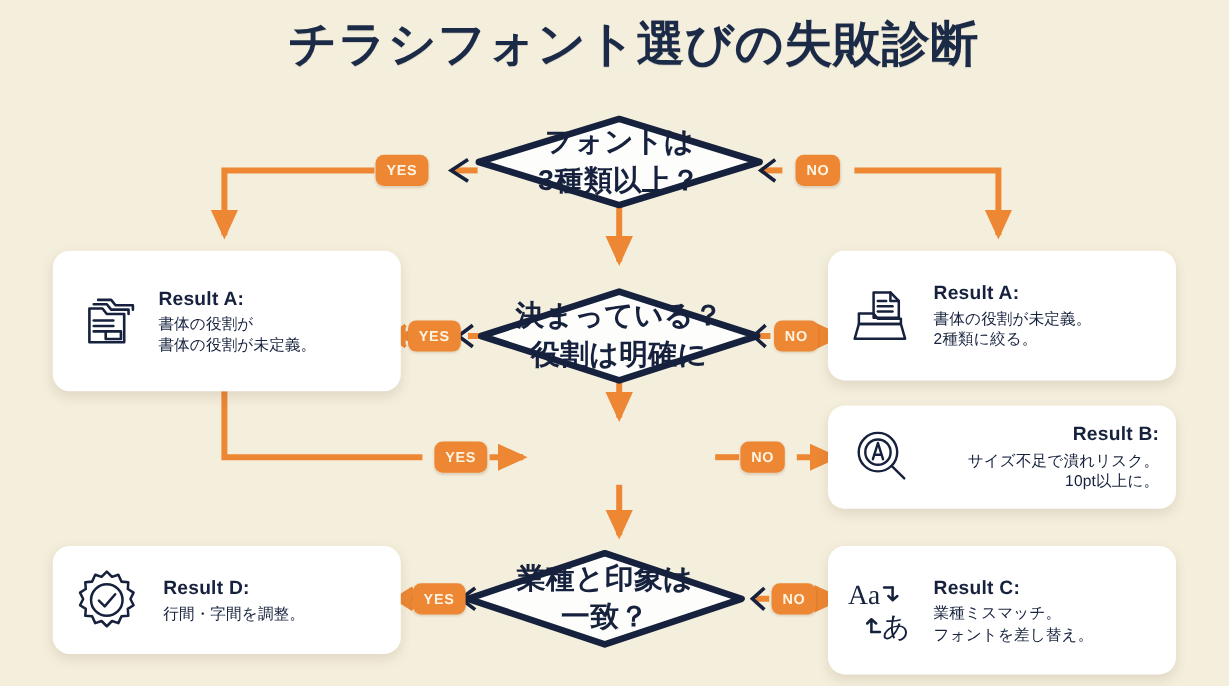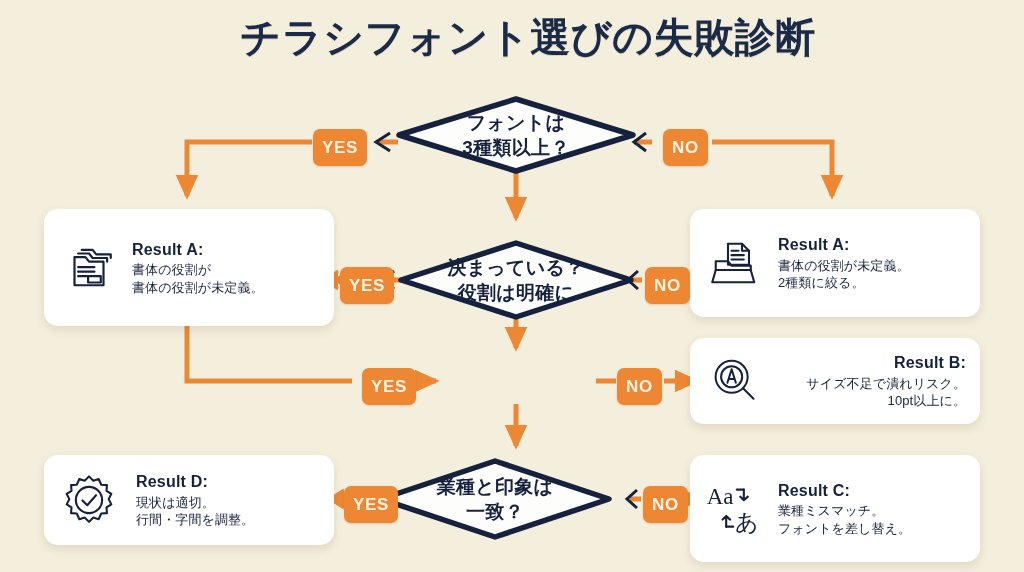--- a/index.html
+++ b/index.html
@@ -58,21 +58,21 @@
   }
   .diamond .dshape {
     position: absolute;
     left: 0; top: 0;
     width: 100%; height: 100%;
   }
   .diamond .dtext {
     position: relative;
     z-index: 3;
     text-align: center;
-    font-size: 19px;
+    font-size: 24px;
     font-weight: 800;
     color: #16213d;
     line-height: 1.32;
     letter-spacing: 0.3px;
     white-space: nowrap;
   }
   .diamond.plain .dtext { font-size: 19px; }
 
   
   .card {
@@ -110,27 +110,27 @@
     letter-spacing: 0.1px;
     white-space: nowrap;
   }
 
   
   .badge {
     position: absolute;
     background: #ed8733;
     color: #fdf3e2;
     border-radius: 7px;
-    font-size: 17px;
+    font-size: 12px;
     font-weight: 800;
     letter-spacing: 0.6px;
     display: flex;
     align-items: center;
     justify-content: center;
-    height: 37px;
+    height: 26px;
     padding: 0 9px;
     z-index: 6;
     box-shadow: 0 1px 2px rgba(120,70,20,0.18);
   }
 </style>
 </head>
 <body>
 
 <div id="stage">
 
@@ -284,21 +284,21 @@
         <path d="M41.5 40.5 L54 53"></path>
       </svg>
     </div>
     <div class="ctext">
       <div class="ctitle">Result B:</div>
       <div class="cline">サイズ不足で潰れリスク。</div>
       <div class="cline">10pt以上に。</div>
     </div>
   </div>
 
-  <div class="diamond" style="left:378px; top:458px; width:234px; height:82px;">
+  <div class="diamond" style="left:387px; top:458px; width:234px; height:82px;">
     <svg class="dshape" viewBox="0 0 234 82">
       <polygon points="117,3 231,41 117,79 3,41" fill="#fdfdfb" stroke="#16213d" stroke-width="5.5" stroke-linejoin="round"></polygon>
     </svg>
     <div class="dtext">
       <div>業種と印象は</div>
       <div>一致？</div>
     </div>
   </div>
 
   <div class="badge" style="left:344px; top:486px;">YES</div>
@@ -307,21 +307,20 @@
   <div class="card" style="left:44px; top:455px; width:290px; height:90px;gap:16px;">
     <div class="cicon">
       <svg viewBox="0 0 64 64" width="56" height="56" fill="none" stroke="#16213d" stroke-width="2.4" stroke-linejoin="round" stroke-linecap="round">
         <path d="M32 5 l5 5 6 -2 3 6.5 6.5 0.5 -0.5 6.5 5.5 3.5 -3 6 3 6 -5.5 3.5 0.5 6.5 -6.5 0.5 -3 6.5 -6 -2 -5 5 -5 -5 -6 2 -3 -6.5 -6.5 -0.5 0.5 -6.5 -5.5 -3.5 3 -6 -3 -6 5.5 -3.5 -0.5 -6.5 6.5 -0.5 3 -6.5 6 2 z"></path>
         <circle cx="32" cy="32" r="15"></circle>
         <path d="M24.5 32.5 L30 38 L40 26.5"></path>
       </svg>
     </div>
     <div class="ctext">
       <div class="ctitle">Result D:</div>
-      <div class="cline">現状は適切。</div>
       <div class="cline">行間・字間を調整。</div>
     </div>
   </div>
 
   <div class="card" style="left:690px; top:455px; width:290px; height:107px;">
     <div class="cicon">
       <svg viewBox="0 0 68 64" width="60" height="58" fill="none" stroke="#16213d" stroke-width="2.2" stroke-linejoin="round" stroke-linecap="round">
         <text x="2" y="26" font-family="'Liberation Serif', serif" font-size="26" fill="#16213d" stroke="none">Aa</text>
         <path d="M44 10 L44 22 M44 22 L40 18 M44 22 L48.5 18" stroke-width="2.4"></path>
         <path d="M24 52 L24 40 M24 40 L20 44 M24 40 L28.5 44" stroke-width="2.4"></path>

